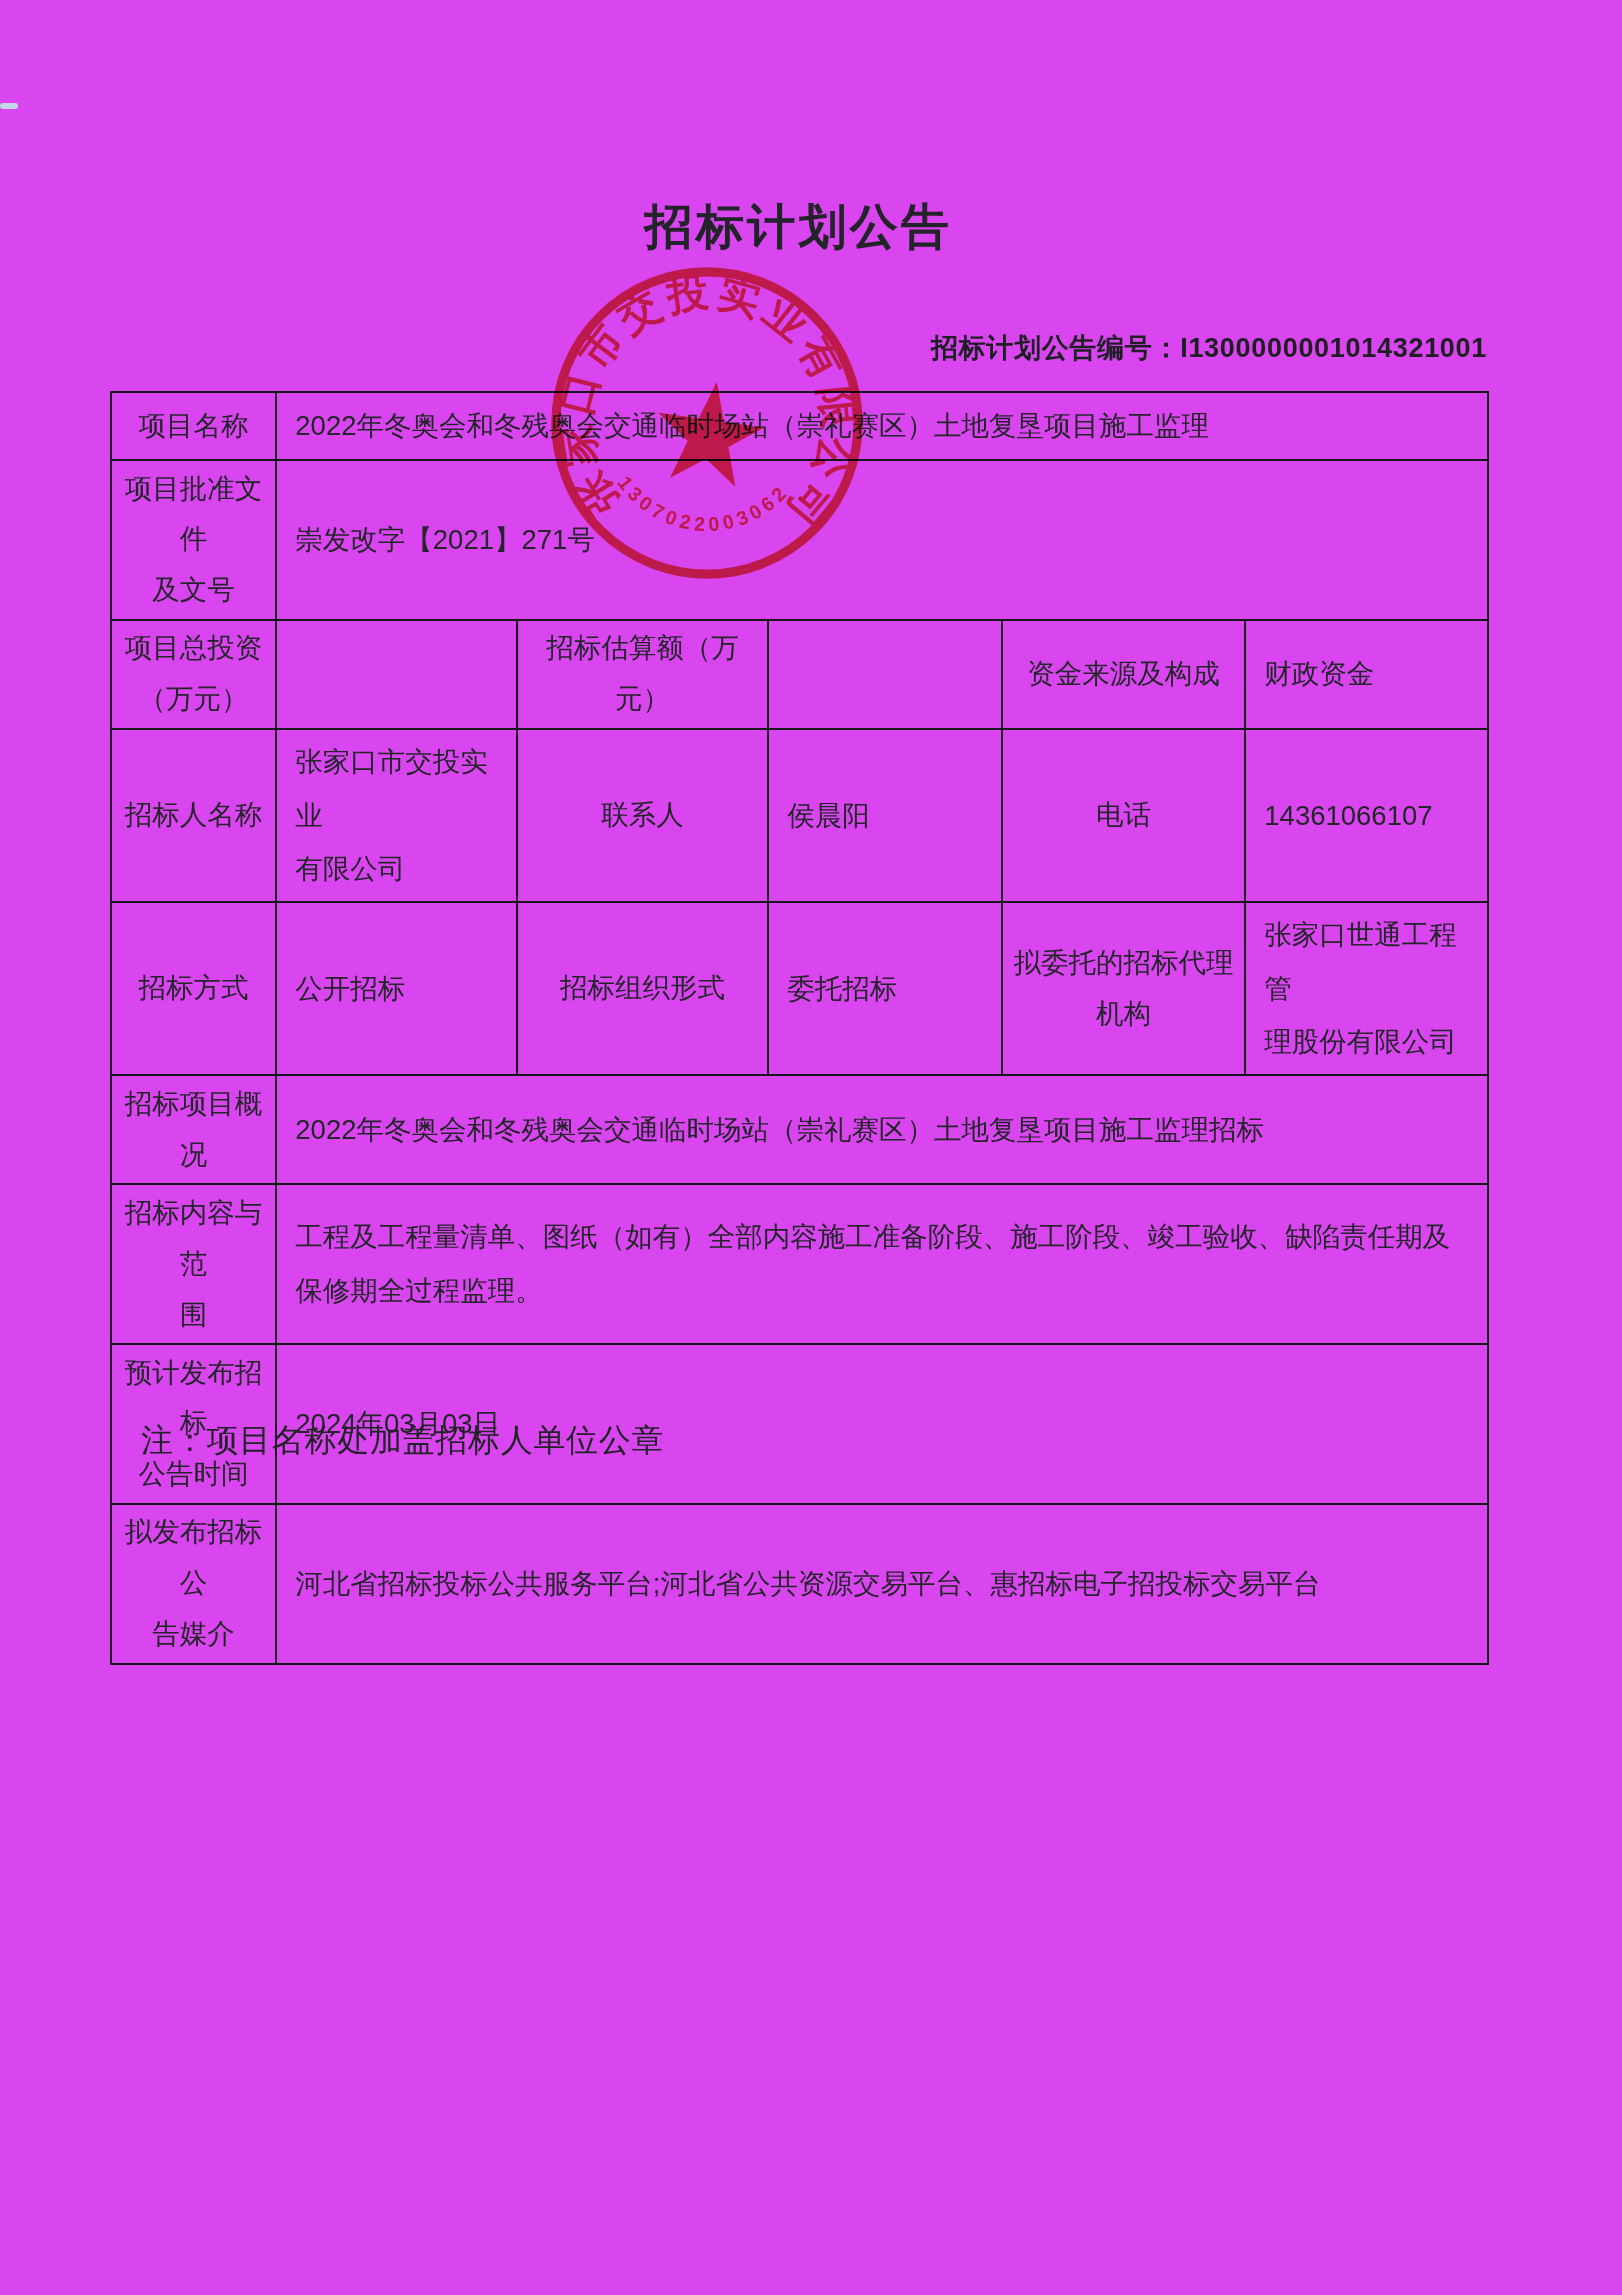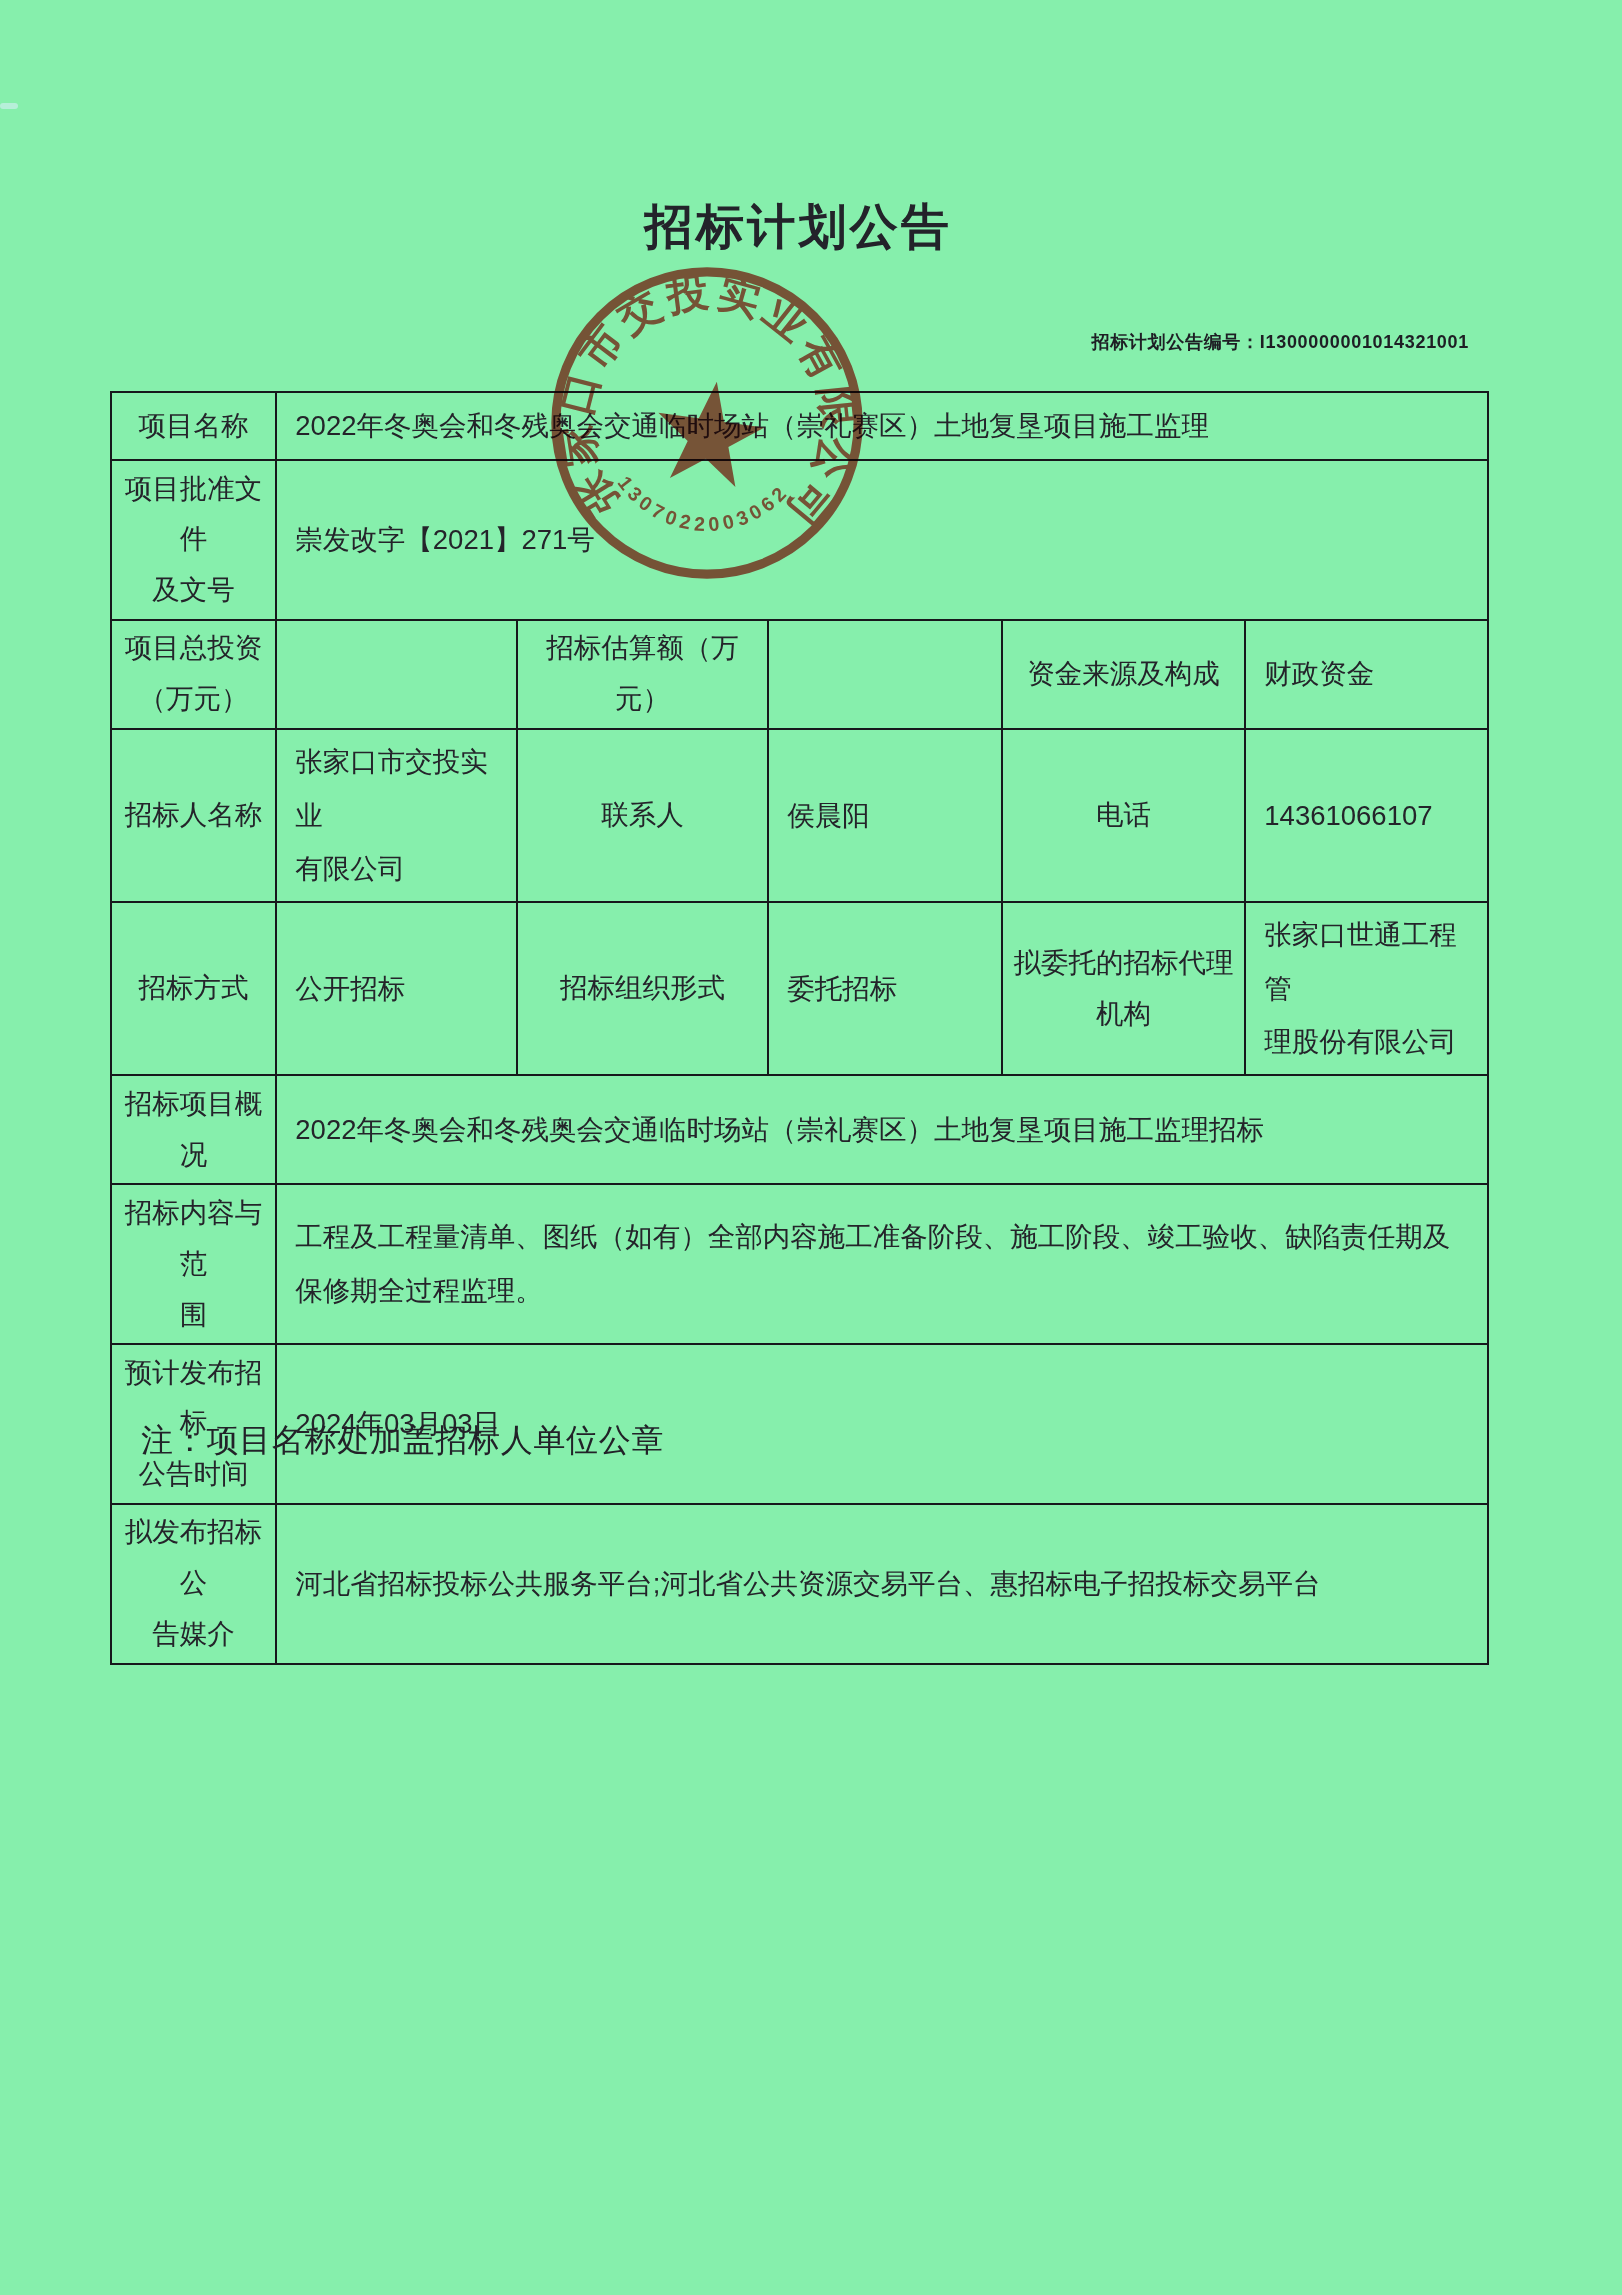--- a/index.html
+++ b/index.html
@@ -4,34 +4,34 @@
 <style>
   html,body{margin:0;padding:0;}
   body{
     width:1622px;height:2295px;
     background:#ffffff;
     font-family:"Liberation Sans", sans-serif;
     color:#24242a;
   }
   .page{
     position:relative;width:1622px;height:2295px;overflow:hidden;
-    background:#86efac;
+    background:#d946ef;
   }
   .scan-artifact{
     position:absolute;left:0;top:103px;width:18.3px;height:5.9px;
     background:#bfeee0;border-radius:3.3px;opacity:.85;
   }
   .doc-title{
     position:absolute;left:110px;top:195px;width:1377px;margin:0;
     text-align:center;font-size:48px;font-weight:bold;letter-spacing:3.3px;
     color:#23232a;
   }
   .anno-line{
-    position:absolute;left:92px;top:330px;width:1377px;
-    text-align:right;font-size:18px;font-weight:bold;color:#1e1e24;
+    position:absolute;left:110px;top:330px;width:1377px;
+    text-align:right;font-size:27px;font-weight:bold;color:#1e1e24;
     letter-spacing:0.7px;
   }
   table.tender{
     position:absolute;left:110px;top:391px;width:1377px;
     border-collapse:collapse;table-layout:fixed;
   }
   table.tender td{
     border:2px solid #17171c;
     font-size:27.5px;
     vertical-align:middle;

